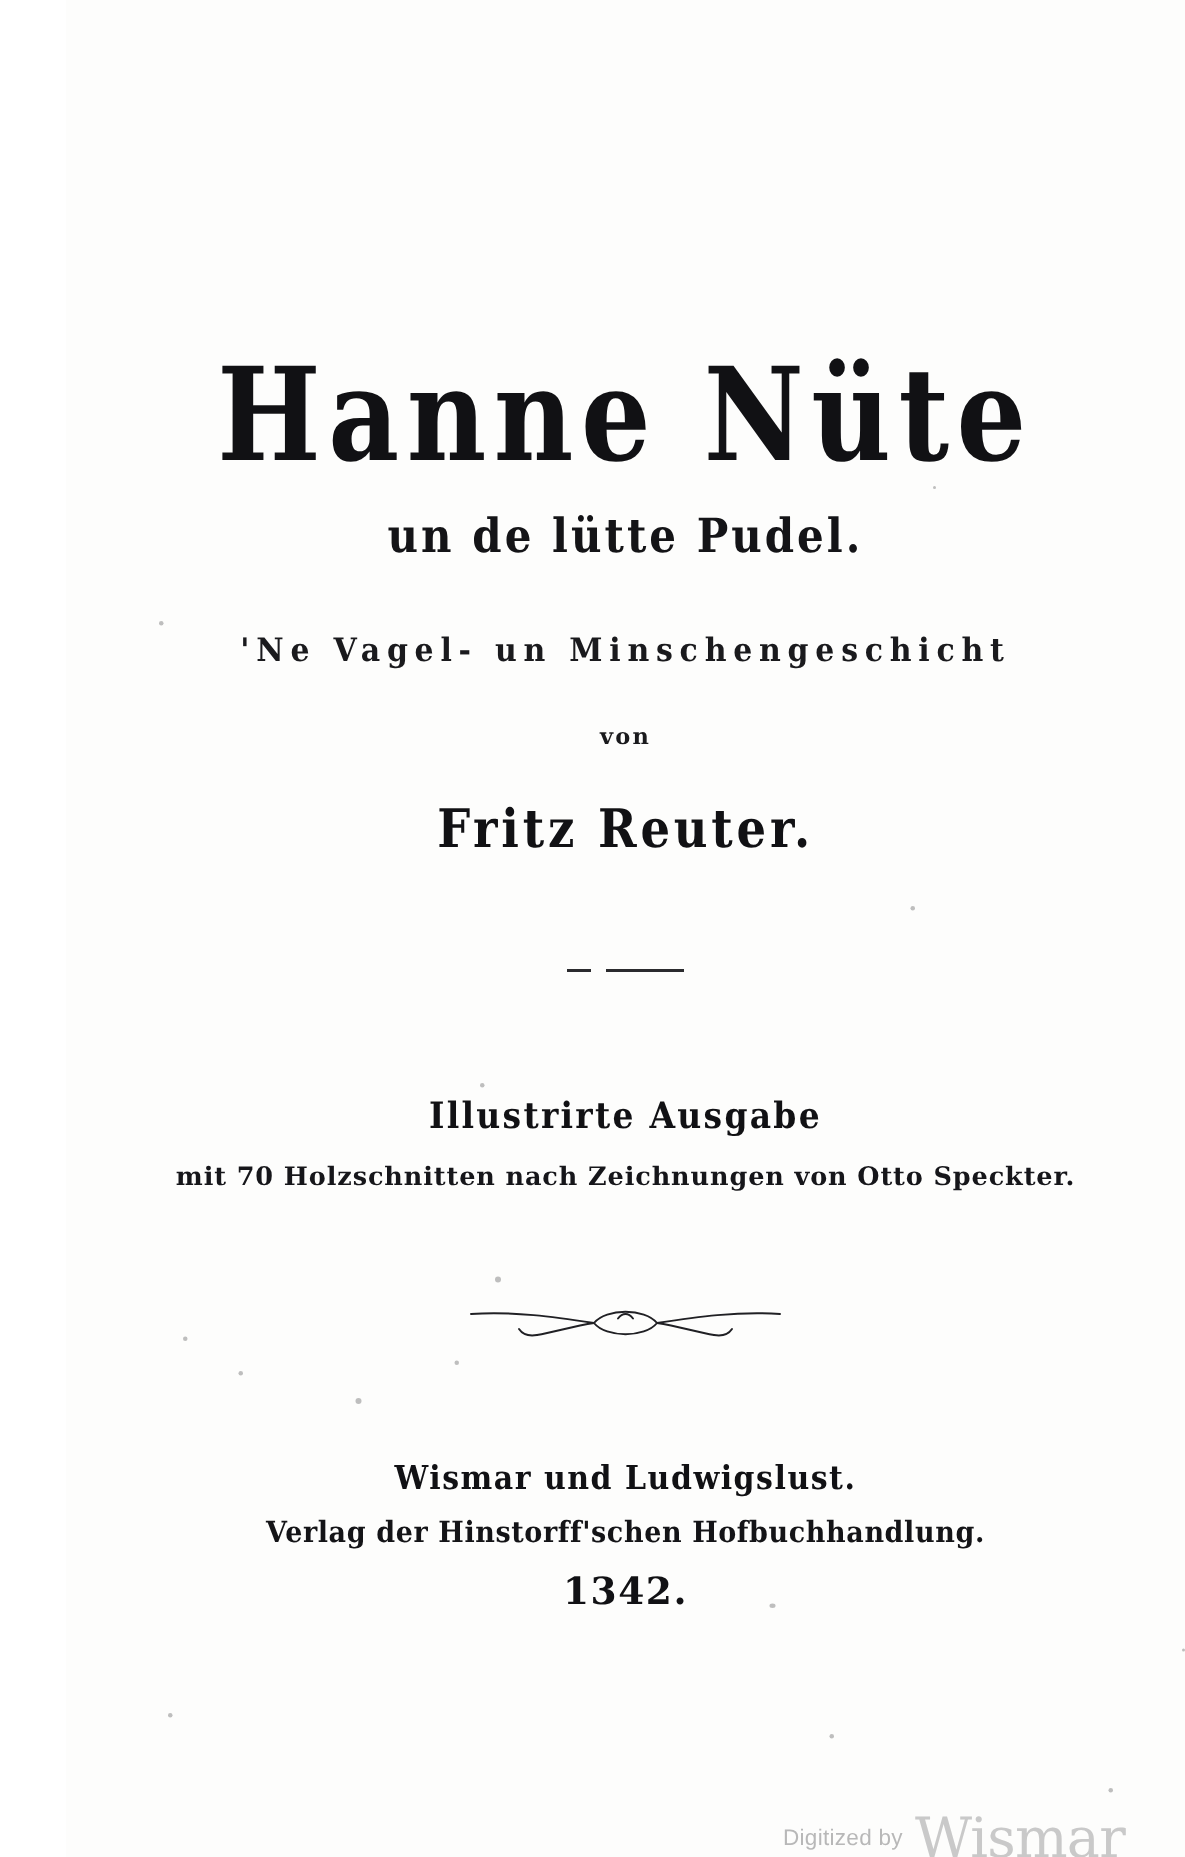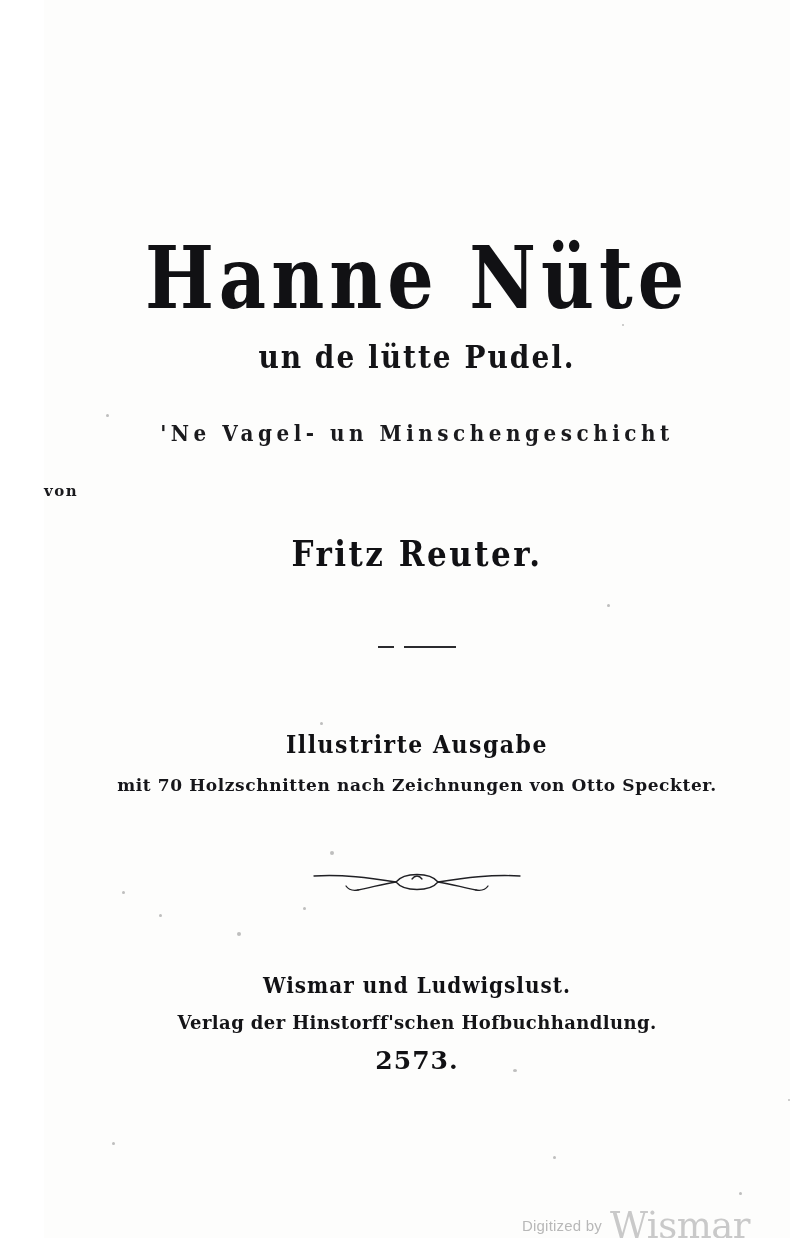--- a/index.html
+++ b/index.html
@@ -79,21 +79,21 @@
     transform: scaleY(1.08);
     transform-origin: top center;
     color: #1a1a1d;
   }
 
   .von {
     position: absolute;
     top: 482px;
     left: 0;
     right: 0;
-    text-align: left;
+    text-align: center;
     font-size: 15px;
     letter-spacing: 1.5px;
     font-weight: bold;
     color: #1a1a1d;
   }
 
   .author {
     position: absolute;
     top: 533px;
     left: 0;
@@ -287,20 +287,20 @@
         <path d="M164 28 C 170 29, 174 27, 176 24"></path>
         <path d="M100 17 C 103 13, 107 13, 110 17"></path>
       </g>
     </svg>
   </div>
 
   <div class="imprint-city fraktur">Wismar und Ludwigslust.</div>
 
   <div class="imprint-pub fraktur">Verlag der Hinstorff'schen Hofbuchhandlung.</div>
 
-  <div class="imprint-year">2573.</div>
+  <div class="imprint-year">1342.</div>
 
   <div class="watermark">
     <span class="digitized">Digitized by</span>
     <span class="google">Wismar</span>
   </div>
 
 </div>
 
 </body></html>

